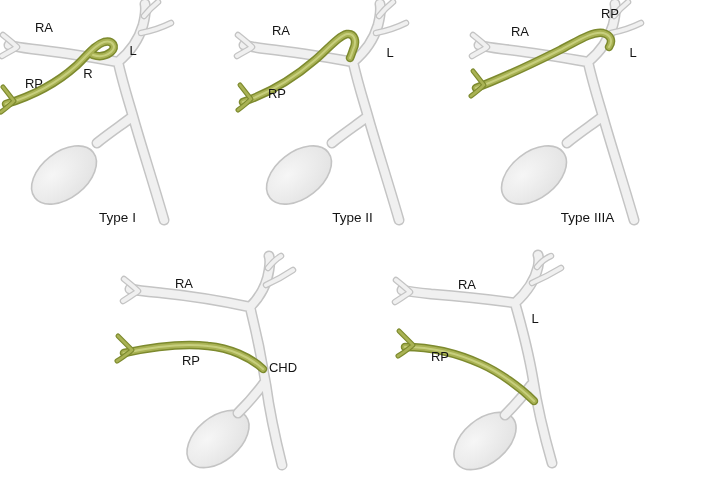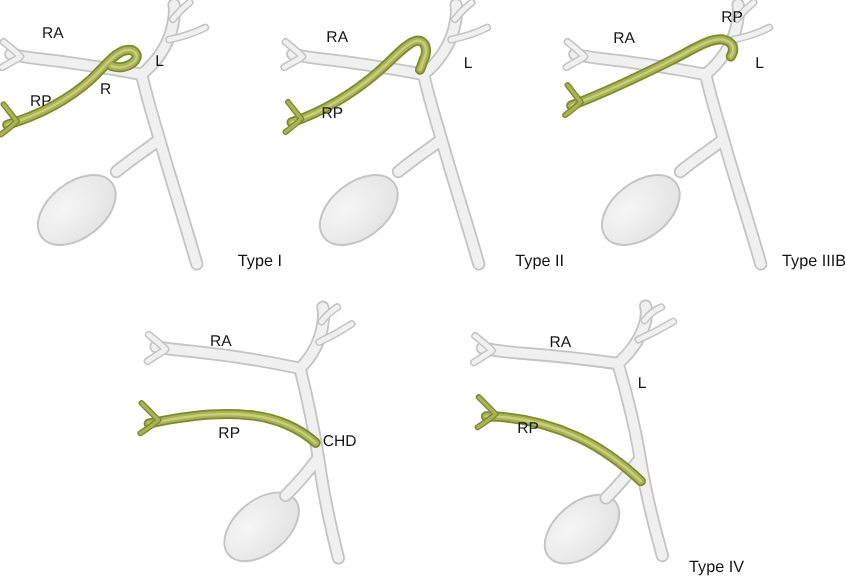--- a/index.html
+++ b/index.html
@@ -1,21 +1,21 @@
 <!DOCTYPE html>
 <html style="--duct-outline: #c4c4c4; --duct-fill: #f0f0f0; --gallbladder-light: #f6f6f6; --gallbladder-dark: #e2e2e2; --rp-outline: #7d8a2e; --rp-fill: #a9b254; --rp-highlight: #cdd385; --label: #141414;"><head>
 <meta charset="utf-8">
 <style>
   * { margin:0; padding:0; box-sizing:border-box; }
   html, body { width:705px; height:490px; background:#ffffff; }
   .figure { position:relative; width:705px; height:490px; background:#ffffff;
             font-family:"Liberation Sans", sans-serif; overflow:hidden; }
   .panel { position:absolute; width:235px; height:235px; }
   .panel svg { position:absolute; left:0; top:0; overflow:visible; }
-  .caption { position:absolute; left:0; right:0; top:210px; text-align:right;
+  .caption { position:absolute; left:0; right:0; top:210px; text-align:center;
              font-size:13.5px; color:var(--label,#111); }
 
   .lbl { font-family:"Liberation Sans", sans-serif; font-size:13px;
          fill:var(--label,#111); text-anchor:middle; }
 
   .duct-outer { fill:none; stroke:var(--duct-outline,#c4c4c4); stroke-width:11;
                 stroke-linecap:round; stroke-linejoin:round; }
   .duct-inner { fill:none; stroke:var(--duct-fill,#f0f0f0); stroke-width:8;
                 stroke-linecap:round; stroke-linejoin:round; }
   .twig-outer { fill:none; stroke:var(--duct-outline,#c4c4c4); stroke-width:6.5;
@@ -107,21 +107,21 @@
       <path class="twig-inner" d="M144,16 C148,11 153,6 158,2 M141,33 C151,31 161,28 171,23 M17,47 C12,42 8,39 3,35 M16,48 C11,51 7,53 2,56"></path>
       <path class="rp-outer" d="M6,88 C32,78 62,64 90,50 C106,42 122,31 133,33 C141,35 143,41 139,47"></path>
       <path class="rp-inner" d="M6,88 C32,78 62,64 90,50 C106,42 122,31 133,33 C141,35 143,41 139,47"></path>
       <path class="rp-hi" d="M6,88 C32,78 62,64 90,50 C106,42 122,31 133,33 C141,35 143,41 139,47"></path>
       <path class="rp-twig-outer" d="M14,85 C10,80 7,76 3,71 M13,86 C9,90 5,93 1,96"></path>
       <path class="rp-twig-inner" d="M14,85 C10,80 7,76 3,71 M13,86 C9,90 5,93 1,96"></path>
       <text class="lbl" x="50" y="36">RA</text>
       <text class="lbl" x="140" y="18">RP</text>
       <text class="lbl" x="163" y="57">L</text>
     </svg>
-    <div class="caption">Type IIIB</div>
+    <div class="caption">Type IIIA</div>
   </div>
 
   <div class="panel" style="left:110px; top:255px;">
     <svg width="235" height="235" viewBox="0 0 235 235">
       <defs>
         <radialGradient id="gb4" cx="38%" cy="35%" r="75%">
           <stop offset="0" class="gb-stop-a"></stop>
             <stop offset="1" class="gb-stop-b"></stop>
         </radialGradient>
       </defs>
@@ -156,16 +156,15 @@
       <path class="twig-inner" d="M152,12 C156,7 161,3 166,1 M147,28 C156,24 166,19 176,13 M25,37 C20,32 16,29 11,25 M24,38 C19,41 15,44 10,47"></path>
       <path class="rp-outer" d="M20,92 C48,92 74,99 96,109 C114,117 135,132 149,146"></path>
       <path class="rp-inner" d="M20,92 C48,92 74,99 96,109 C114,117 135,132 149,146"></path>
       <path class="rp-hi" d="M20,92 C48,92 74,99 96,109 C114,117 135,132 149,146"></path>
       <path class="rp-twig-outer" d="M28,90 C23,85 19,81 14,76 M27,91 C22,95 18,98 13,101"></path>
       <path class="rp-twig-inner" d="M28,90 C23,85 19,81 14,76 M27,91 C22,95 18,98 13,101"></path>
       <text class="lbl" x="82" y="34">RA</text>
       <text class="lbl" x="55" y="106">RP</text>
       <text class="lbl" x="150" y="68">L</text>
     </svg>
-    <div class="caption">Type IV</div>
   </div>
 
 </div>
 
 </body></html>

